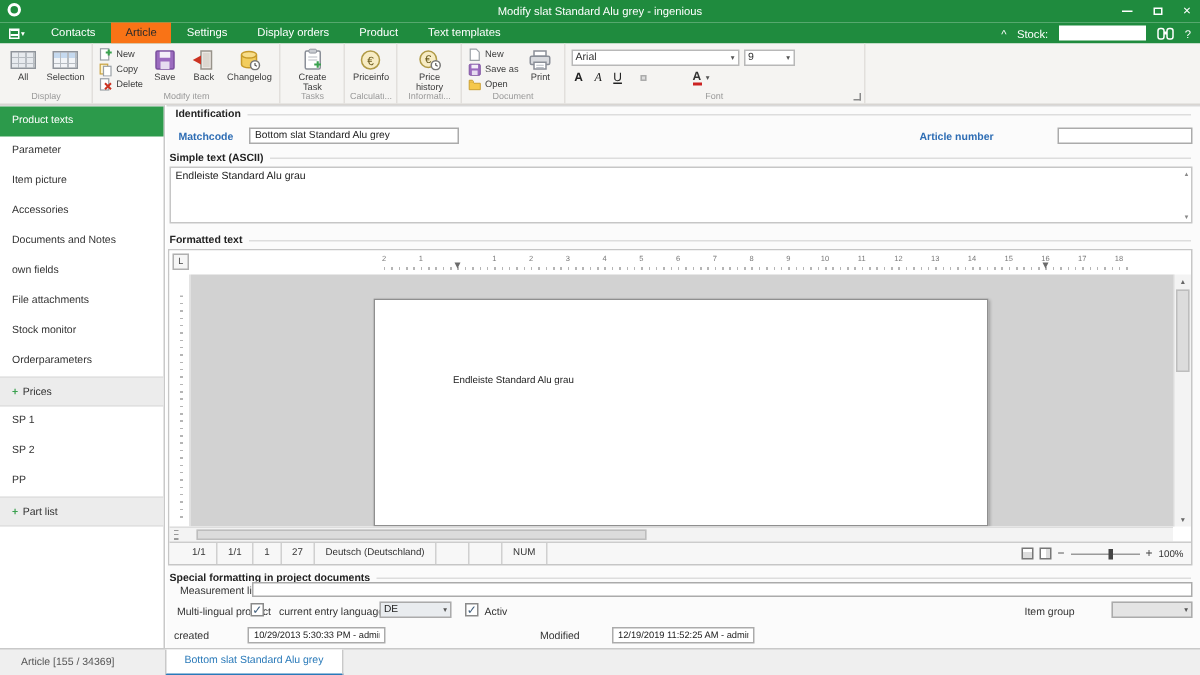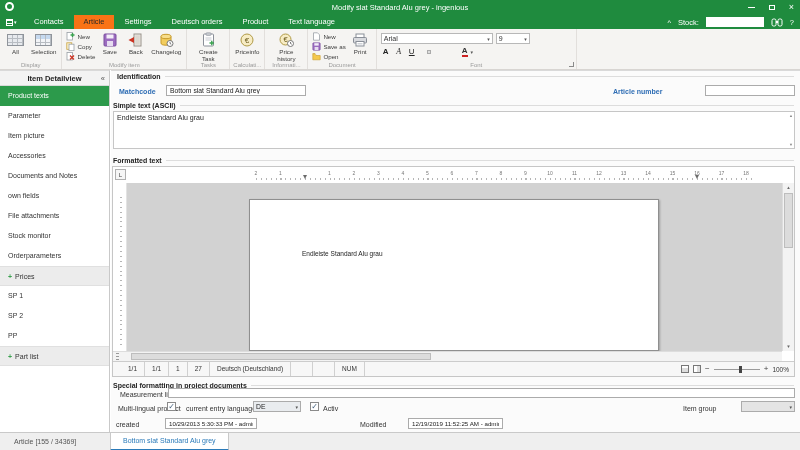--- a/index.html
+++ b/index.html
@@ -133,23 +133,23 @@
 
 <div class="menubar">
   <div class="menu-btn">
     <span class="grid"></span>
     <span class="dd-small" style="color:#fff">▾</span>
   </div>
   <div class="menu-tabs">
     <span class="mtab">Contacts</span>
     <span class="mtab active">Article</span>
     <span class="mtab">Settings</span>
-    <span class="mtab">Deutsch orders</span>
+    <span class="mtab">Display orders</span>
     <span class="mtab">Product</span>
-    <span class="mtab">Text language</span>
+    <span class="mtab">Text templates</span>
   </div>
   <div class="menu-right">
     <span>^</span>
     <span>Stock:</span>
     <input class="search-input" value="" style="">
     <svg width="12" height="9" viewBox="0 0 12 9">
       <rect x="1" y="1" width="4" height="7" rx="1.5" fill="none" stroke="#fff" stroke-width="1"></rect>
       <rect x="7" y="1" width="4" height="7" rx="1.5" fill="none" stroke="#fff" stroke-width="1"></rect>
       <rect x="5" y="3" width="2" height="2" fill="#fff"></rect>
     </svg>
@@ -339,24 +339,20 @@
         <span class="color-a">A</span>
         <span class="dd-small">▾</span>
       </div>
     </div>
     <div class="glabel">Font</div>
     <div class="launcher"></div>
   </div>
 </div>
 
 <div class="sidebar">
-  <div class="sb-header">
-    <span>Item Detailview</span>
-    <span class="sb-collapse">«</span>
-  </div>
   <div class="sb-item selected">Product texts</div>
   <div class="sb-item">Parameter</div>
   <div class="sb-item">Item picture</div>
   <div class="sb-item">Accessories</div>
   <div class="sb-item">Documents and Notes</div>
   <div class="sb-item">own fields</div>
   <div class="sb-item">File attachments</div>
   <div class="sb-item">Stock monitor</div>
   <div class="sb-item">Orderparameters</div>
   <div class="sb-item group"><span class="sb-plus">+</span><span>Prices</span></div>

